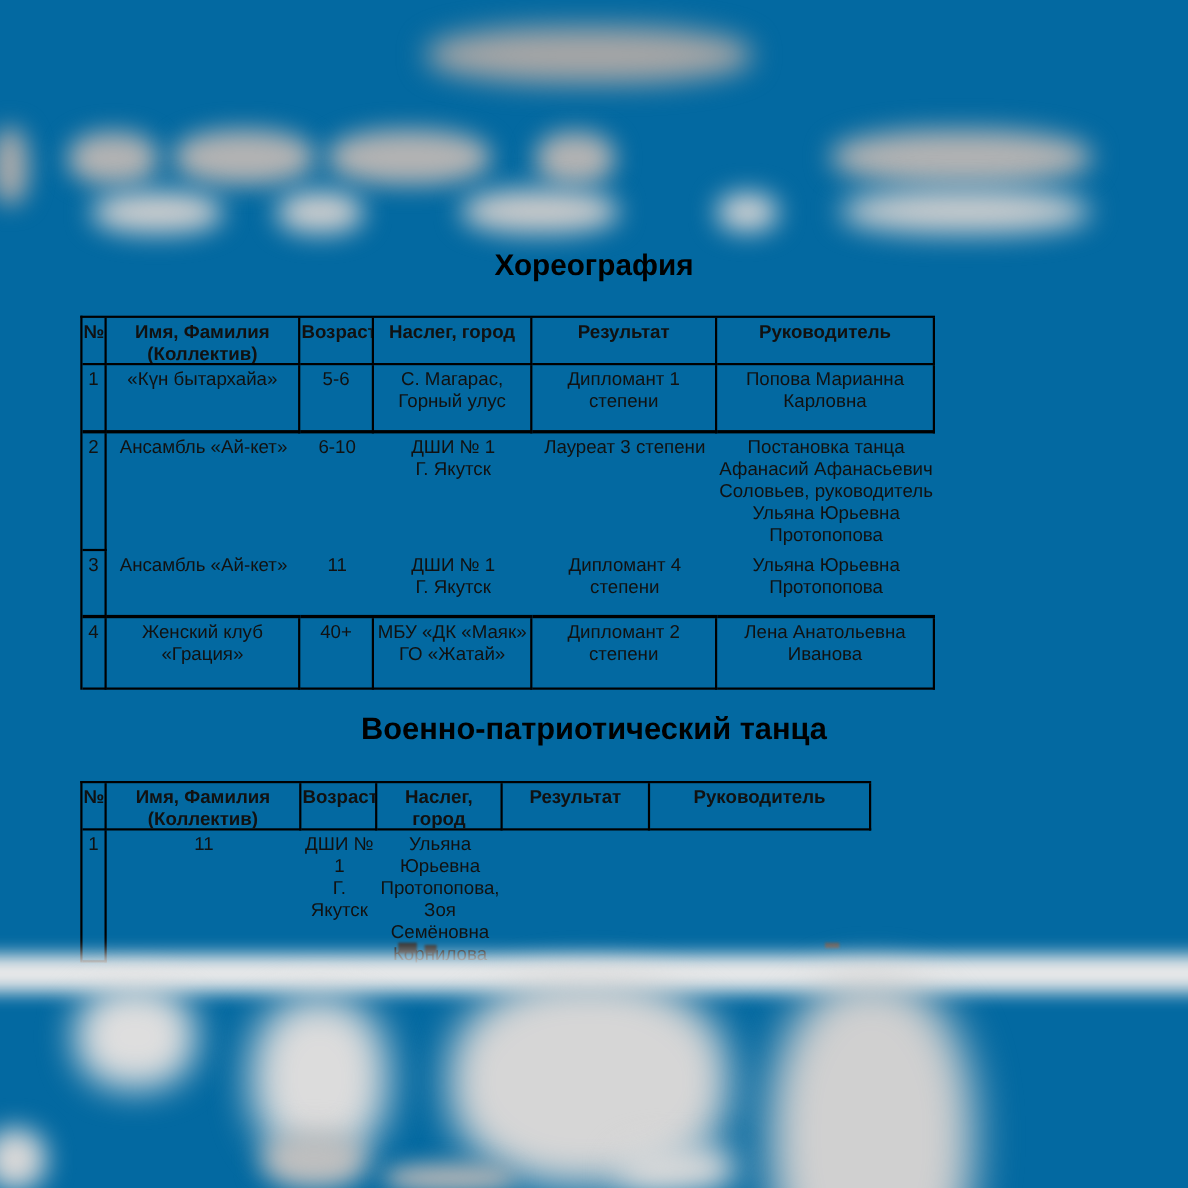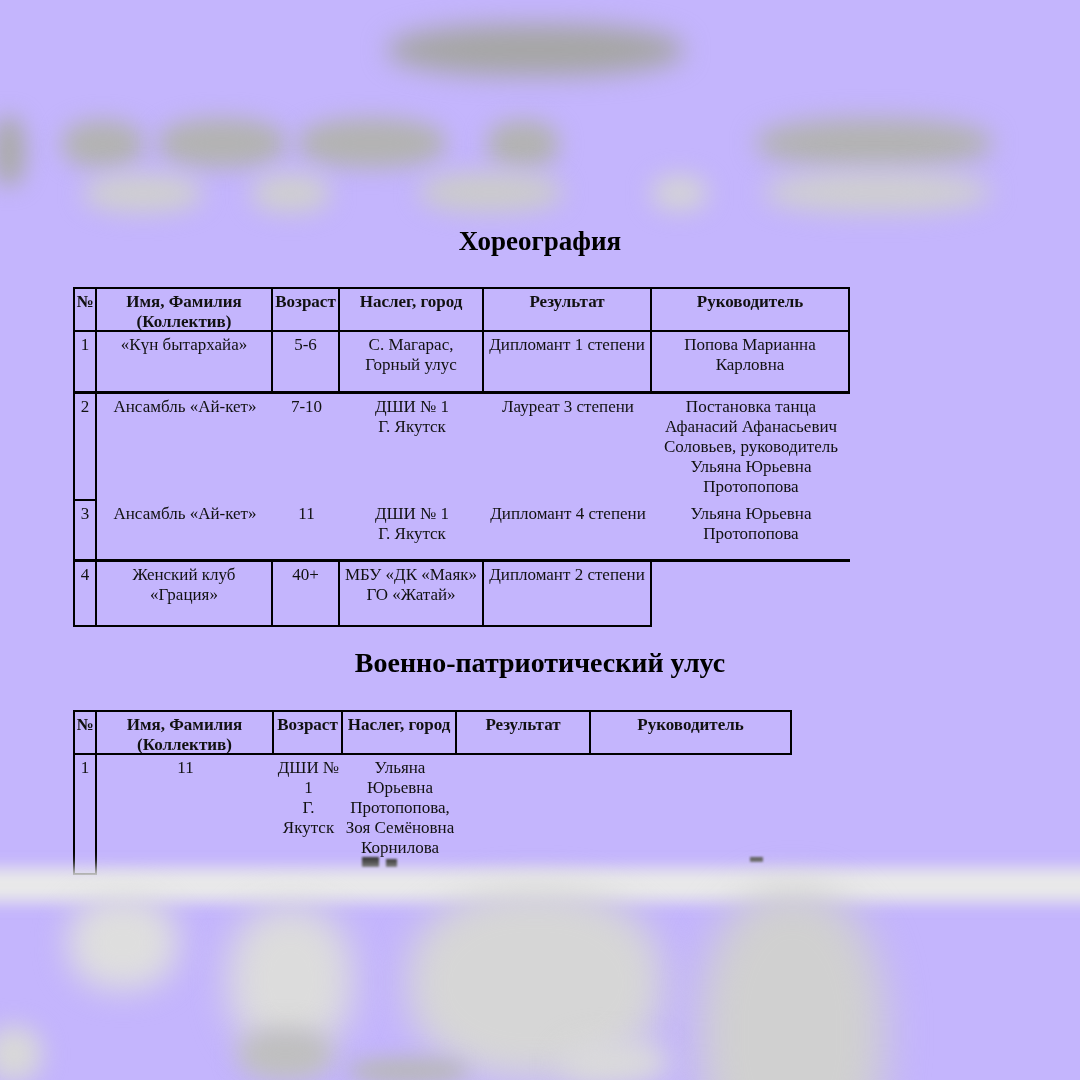--- a/index.html
+++ b/index.html
@@ -1,21 +1,21 @@
 <!DOCTYPE html>
 <html><head>
 <meta charset="utf-8">
 <style>
   html,body{margin:0;padding:0;background:#ffffff;}
   .page{
     position:relative;
     width:1080px;height:1080px;
-    background:#c4b5fd;
+    background:#0369a1;
     overflow:hidden;
-    font-family:Liberation Serif, serif;
+    font-family:Liberation Sans, sans-serif;
     color:#111111;
   }
   
   .blob{position:absolute;border-radius:45%;}
   
   .doc-heading{
     position:absolute;left:0;width:1080px;
     text-align:center;font-weight:bold;color:#000000;
     letter-spacing:0px;
   }
@@ -87,21 +87,21 @@
     <div class="c br bb3">«Күн бытархайа»</div>
     <div class="c br bb3">5-6</div>
     <div class="c br bb3">С. Магарас,
 Горный улус</div>
     <div class="c br bb3">Дипломант 1 степени</div>
     <div class="c br bb3">Попова Марианна
 Карловна</div>
 
     <div class="c br bb">2</div>
     <div class="c">Ансамбль «Ай-кет»</div>
-    <div class="c">7-10</div>
+    <div class="c">6-10</div>
     <div class="c">ДШИ № 1
 Г. Якутск</div>
     <div class="c">Лауреат 3 степени</div>
     <div class="c">Постановка танца
 Афанасий Афанасьевич
 Соловьев, руководитель
 Ульяна Юрьевна
 Протопопова</div>
 
     <div class="c br bb3">3</div>
@@ -113,23 +113,25 @@
     <div class="c bb3">Ульяна Юрьевна
 Протопопова</div>
 
     <div class="c br bb">4</div>
     <div class="c br bb">Женский клуб
 «Грация»</div>
     <div class="c br bb">40+</div>
     <div class="c br bb">МБУ «ДК «Маяк»
 ГО «Жатай»</div>
     <div class="c br bb">Дипломант 2 степени</div>
+    <div class="c br bb">Лена Анатольевна
+Иванова</div>
   </div>
 
-  <div class="doc-heading h-military">Военно-патриотический улус</div>
+  <div class="doc-heading h-military">Военно-патриотический танца</div>
 
   <div class="tbl tbl2">
 
     <div class="c hd br bb">№</div>
     <div class="c hd br bb">Имя, Фамилия
 (Коллектив)</div>
     <div class="c hd br bb">Возраст</div>
     <div class="c hd br bb">Наслег, город</div>
     <div class="c hd br bb">Результат</div>
     <div class="c hd br bb">Руководитель</div>

